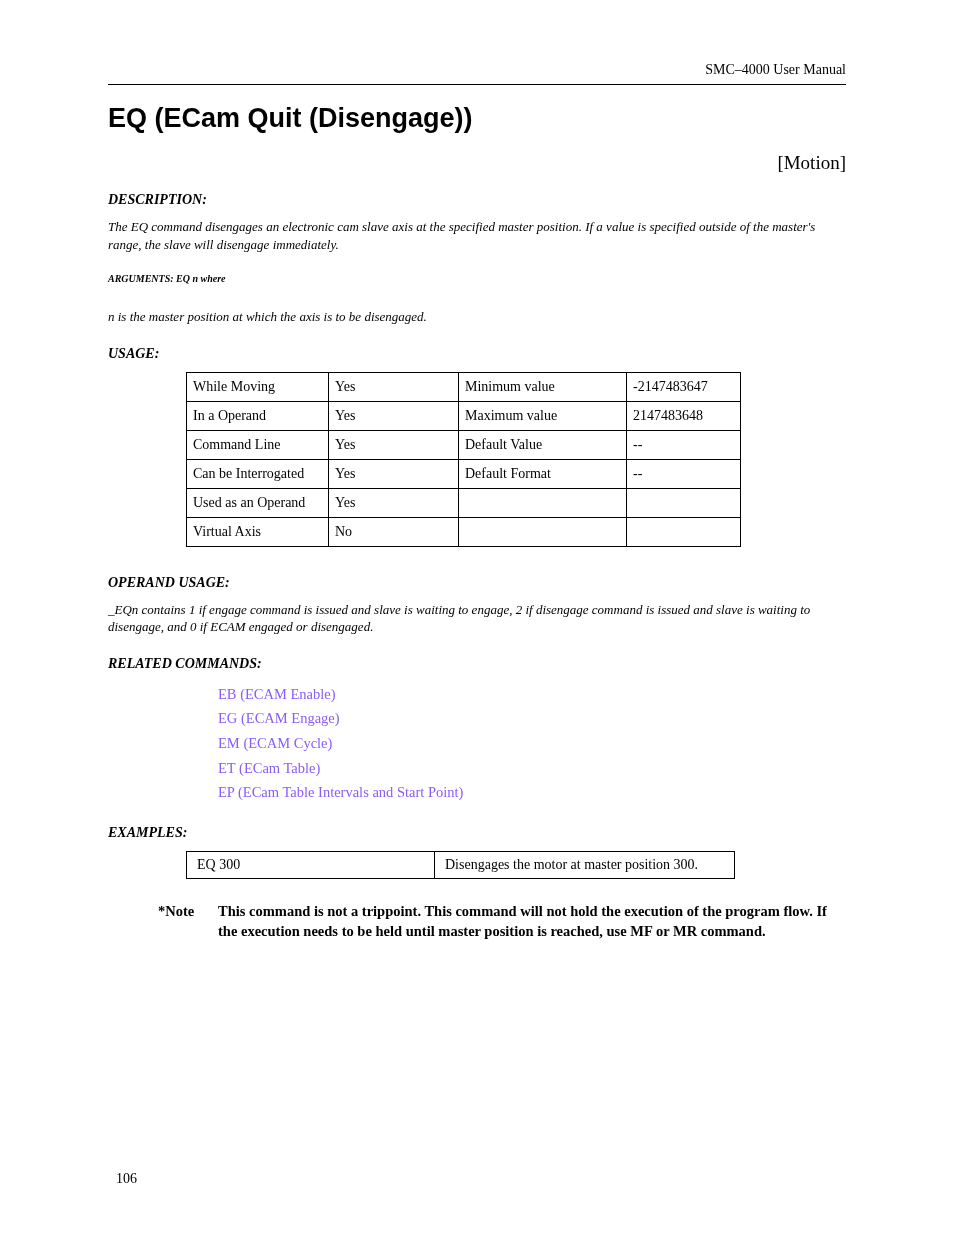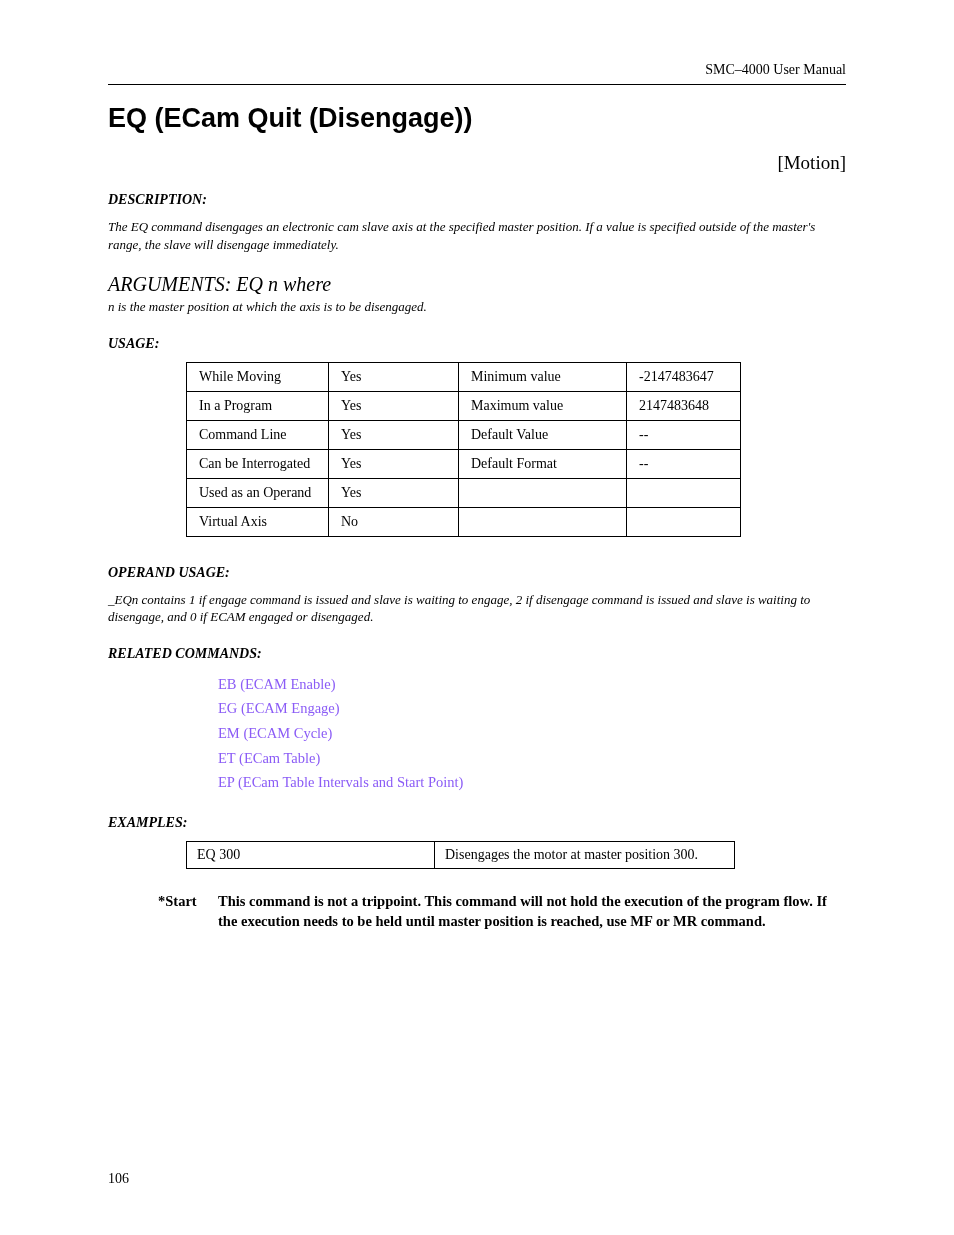--- a/index.html
+++ b/index.html
@@ -43,34 +43,34 @@
       margin-bottom: 10px;
     }
     .body-text {
       font-size: 13px;
       line-height: 1.35;
       margin-bottom: 20px;
       font-style: italic;
     }
     .arguments-line {
       font-style: italic;
-      font-weight: normal;
-      font-size: 20px;
+      font-weight: bold;
+      font-size: 10px;
       margin-top: 20px;
-      margin-bottom: 2px;
+      margin-bottom: 24px;
     }
     .usage-table {
       margin-left: 78px;
       border-collapse: collapse;
       font-size: 14px;
       margin-bottom: 28px;
     }
     .usage-table td {
       border: 1px solid #000;
-      padding: 6px 12px;
+      padding: 6px 6px;
       vertical-align: top;
     }
     .usage-table td:nth-child(1) { width: 142px; }
     .usage-table td:nth-child(2) { width: 130px; }
     .usage-table td:nth-child(3) { width: 168px; }
     .usage-table td:nth-child(4) { width: 114px; }
     .related-list {
       margin-left: 110px;
       font-size: 14.5px;
       line-height: 1.7;
@@ -92,21 +92,21 @@
     .note-row {
       display: flex;
       font-size: 14.5px;
       font-weight: bold;
       line-height: 1.4;
       margin-left: 50px;
     }
     .note-label { width: 60px; flex-shrink: 0; }
     .page-num {
       position: absolute;
-      left: 108px;
+      left: 116px;
       bottom: 48px;
       font-size: 14px;
     }
   </style>
 </head>
 <body>
 
 <div class="header-right">SMC–4000 User Manual</div>
 <hr class="header-rule">
 
@@ -122,21 +122,21 @@
 <div class="section-label">USAGE:</div>
 <table class="usage-table">
   <tbody>
       <tr>
     <td>While Moving</td>
     <td>Yes</td>
     <td>Minimum value</td>
     <td>-2147483647</td>
   </tr>
   <tr>
-    <td>In a Program</td>
+    <td>In a Operand</td>
     <td>Yes</td>
     <td>Maximum value</td>
     <td>2147483648</td>
   </tr>
   <tr>
     <td>Command Line</td>
     <td>Yes</td>
     <td>Default Value</td>
     <td>--</td>
   </tr>
@@ -177,17 +177,17 @@
 <table class="examples-table">
   <tbody>
       <tr>
     <td>EQ 300</td>
     <td>Disengages the motor at master position 300.</td>
   </tr>
 </tbody>
   </table>
 
 <div class="note-row">
-  <div class="note-label">*Start</div>
+  <div class="note-label">*Note</div>
   <div>This command is not a trippoint. This command will not hold the execution of the program flow. If the execution needs to be held until master position is reached, use MF or MR command.</div>
 </div>
 
 <div class="page-num">106</div>
 
 </body></html>

